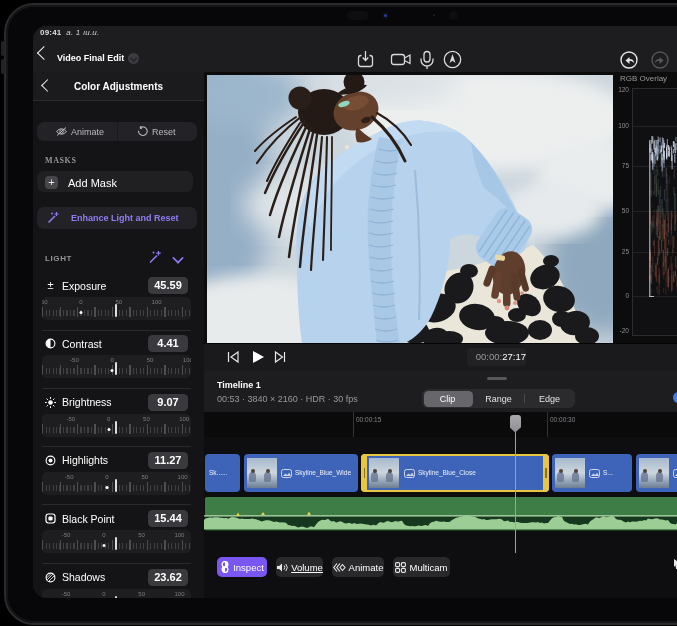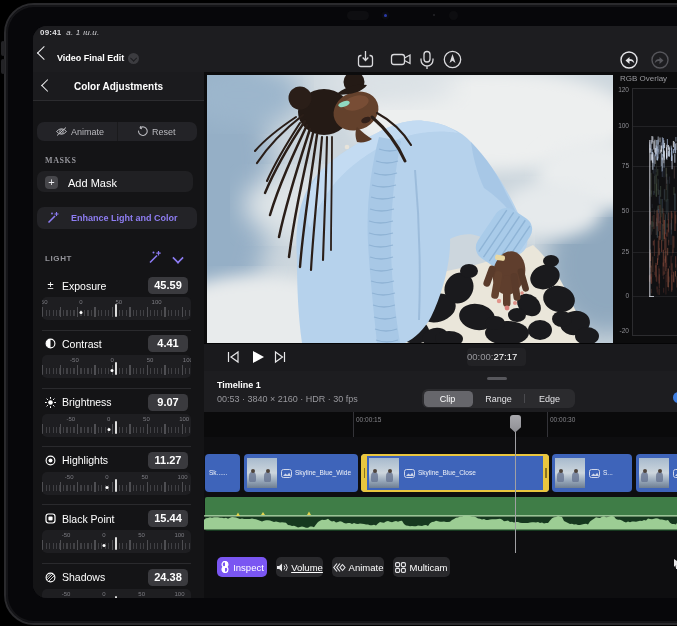--- a/index.html
+++ b/index.html
@@ -452,21 +452,21 @@
     <line x1="649.8" y1="140" x2="649.8" y2="296" stroke="#cfd2da" stroke-width="1.1" stroke-opacity="0.9"></line>
     <line x1="649" y1="296.5" x2="654" y2="296.5" stroke="#b9bcc4" stroke-width="1"></line>
   </svg>
 
   <div class="abs" style="left:0;top:271px;width:480px;height:28px;background:#1a1a1d;border-top:1px solid #050506;"></div>
   <svg class="abs" style="left:18px;top:277px" width="70" height="16" viewBox="0 0 70 16">
     <path d="M6.5 3 v10 M16 3 l-7 5 7 5 z" stroke="#e8e8ea" stroke-width="1.2" fill="none"></path>
     <path d="M31 2 l11 6 -11 6 z" fill="#fff"></path>
     <path d="M53.5 3 l7 5 -7 5 z M62.5 3 v10" stroke="#e8e8ea" stroke-width="1.2" fill="none"></path>
   </svg>
-  <div class="abs" style="left:263px;top:276px;width:59px;height:18px;background:#222225;border-radius:4px;font-size:9.5px;line-height:18px;text-align:left;color:#98989d;">00:00:<span style="color:#fff;">27:17</span></div>
+  <div class="abs" style="left:263px;top:276px;width:59px;height:18px;background:#222225;border-radius:4px;font-size:9.5px;line-height:18px;text-align:right;color:#98989d;">00:00:<span style="color:#fff;">27:17</span></div>
 
   <div class="abs" style="left:0;top:299px;width:480px;height:41px;background:#1d1d20;"></div>
   <div class="abs" style="left:283px;top:305px;width:20px;height:3px;border-radius:2px;background:#57575c;"></div>
   <div class="abs" style="left:13px;top:308px;font-size:9px;font-weight:700;color:#fff;">Timeline 1</div>
   <div class="abs" style="left:13px;top:322px;font-size:9px;color:#98989d;">00:53 · 3840 × 2160 · HDR · 30 fps</div>
   <div class="abs" style="left:218px;top:317px;width:153px;height:19px;background:#2b2b2e;border-radius:6px;"></div>
   <div class="abs" style="left:220px;top:318.5px;width:49px;height:16px;background:#66666b;border-radius:4.5px;"></div>
   <div class="abs" style="left:218px;top:322px;width:51px;text-align:center;font-size:9px;color:#fff;">Clip</div>
   <div class="abs" style="left:269px;top:322px;width:51px;text-align:center;font-size:9px;color:#e2e2e5;">Range</div>
   <div class="abs" style="left:320px;top:322px;width:51px;text-align:center;font-size:9px;color:#e2e2e5;">Edge</div>
@@ -617,21 +617,21 @@
     <div class="grp" style="left:4px;top:99px;width:156px;height:21px;background:#202023;"></div>
     <div class="abs" style="left:12px;top:103.5px;width:13px;height:13px;background:#47474b;border-radius:4px;color:#ededf0;font-size:11px;line-height:12px;text-align:center;">+</div>
     <div class="abs" style="left:35px;top:105px;font-size:11px;color:#fff;">Add Mask</div>
 
     <div class="grp" style="left:4px;top:135px;width:160px;height:22px;"></div>
     <svg class="abs" style="left:14px;top:139px" width="13" height="13" viewBox="0 0 13 13">
       <path d="M1.5 11.5 L8 5" stroke="#8d7cf3" stroke-width="1.6"></path>
       <path d="M9.5 1 v4 M7.5 3 h4" stroke="#8d7cf3" stroke-width="1.1"></path>
       <circle cx="5" cy="2.5" r="0.9" fill="#8d7cf3"></circle>
     </svg>
-    <div class="abs" style="left:38px;top:141px;font-size:9px;font-weight:600;color:#8e7df2;">Enhance Light and Color</div>
+    <div class="abs" style="left:38px;top:141px;font-size:9px;font-weight:600;color:#8e7df2;">Enhance Light and Reset</div>
     <div class="glabel" style="left:12px;top:182px;">LIGHT</div>
     <svg class="abs" style="left:115px;top:178px" width="14" height="14" viewBox="0 0 14 14">
       <path d="M2 12.5 L9 5.5" stroke="#8d7cf3" stroke-width="1.6"></path>
       <path d="M10.5 1 v4.4 M8.3 3.2 h4.4" stroke="#8d7cf3" stroke-width="1.2"></path>
       <circle cx="5.5" cy="2.5" r="1" fill="#8d7cf3"></circle>
     </svg>
     <div class="abs" style="left:140px;top:181px;width:8px;height:8px;border-left:2px solid #8d7cf3;border-bottom:2px solid #8d7cf3;transform:rotate(-45deg) scale(.8);"></div>
 
     <svg class="row-ic" style="top:208.0px" width="11" height="11" viewBox="0 0 11 11">
         <text x="5.5" y="9" fill="#fff" font-size="11" font-family="Liberation Sans" text-anchor="middle">±</text>
@@ -719,21 +719,21 @@
         <div class="ccur"></div>
       </div>
     <div class="rdiv" style="top:490.7px"></div>
     <svg class="row-ic" style="top:499.5px" width="11" height="11" viewBox="0 0 11 11">
         <circle cx="5.5" cy="5.5" r="4.4" stroke="#fff" stroke-width="1.1" fill="none"></circle>
         <g stroke="#fff" stroke-width=".8">
           <path d="M2.2 7.8 L7.8 2.2 M3.8 9.2 L9.2 3.8 M1.6 6 L6 1.6"></path>
         </g>
       </svg>
     <div class="rlabel" style="top:499.0px">Shadows</div>
-    <div class="vbox" style="top:496.5px">24.38</div>
+    <div class="vbox" style="top:496.5px">23.62</div>
     <div class="strip" style="top:516.5px">
         <div class="ticklbl" style="left:24.1px">-50</div>
         <div class="ticklbl" style="left:61.9px">0</div>
         <div class="ticklbl" style="left:99.7px">50</div>
         <div class="ticklbl" style="left:137.5px">100</div>
         <div class="ccur"></div>
       </div>
   </div>
 </div>
 

